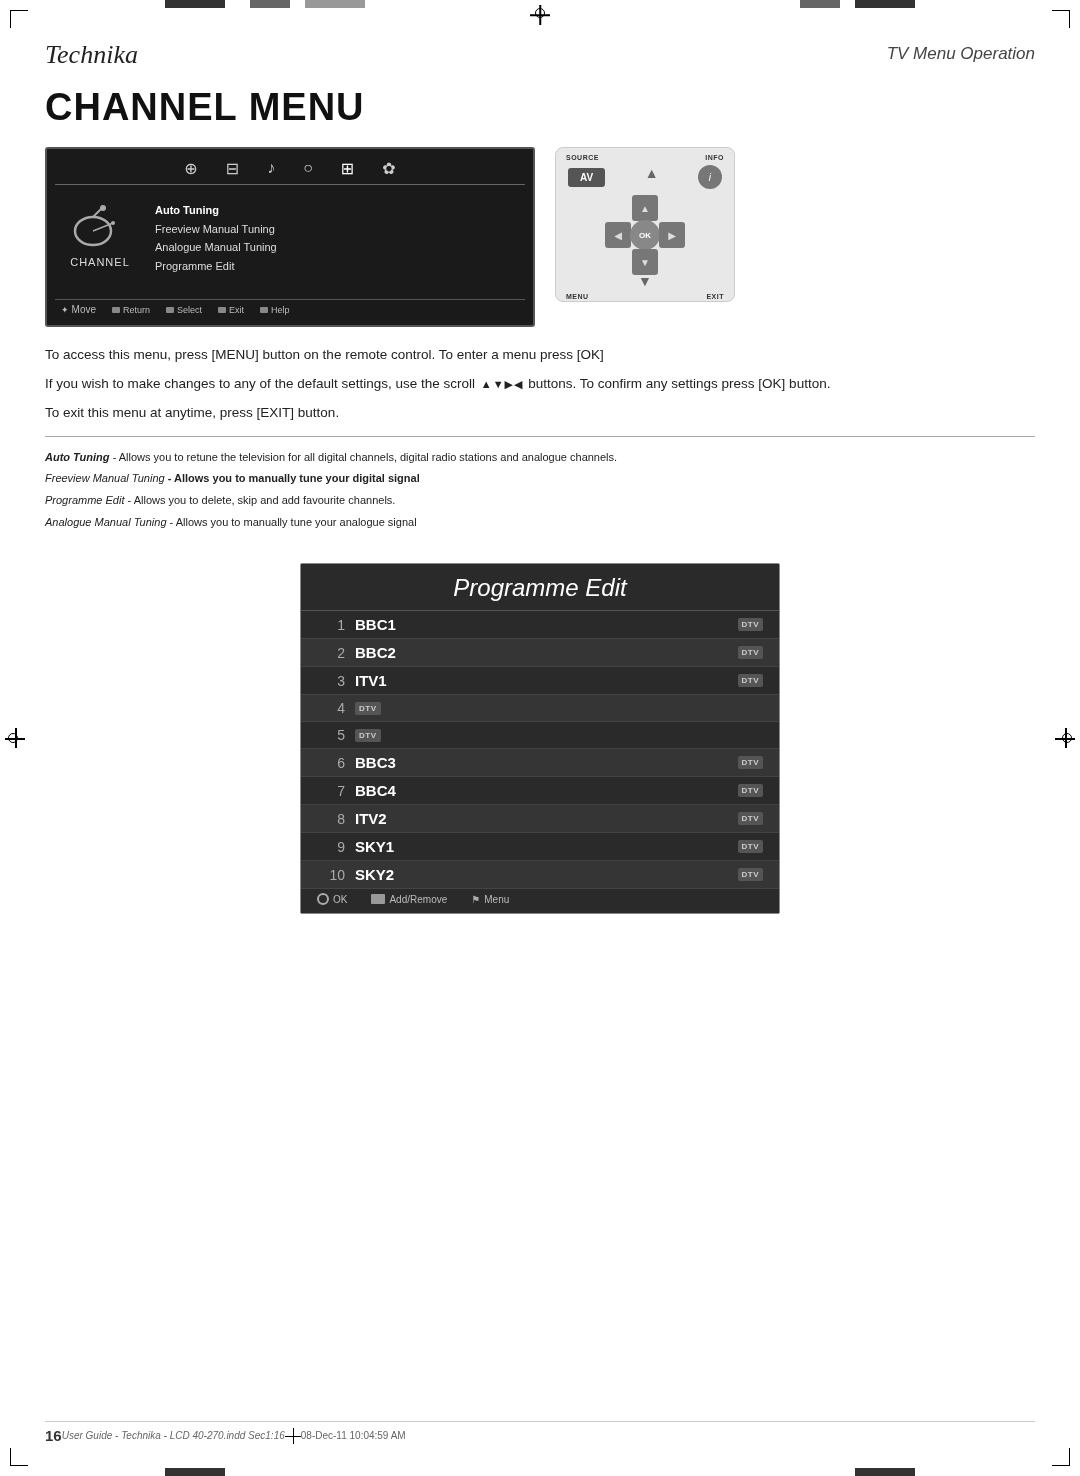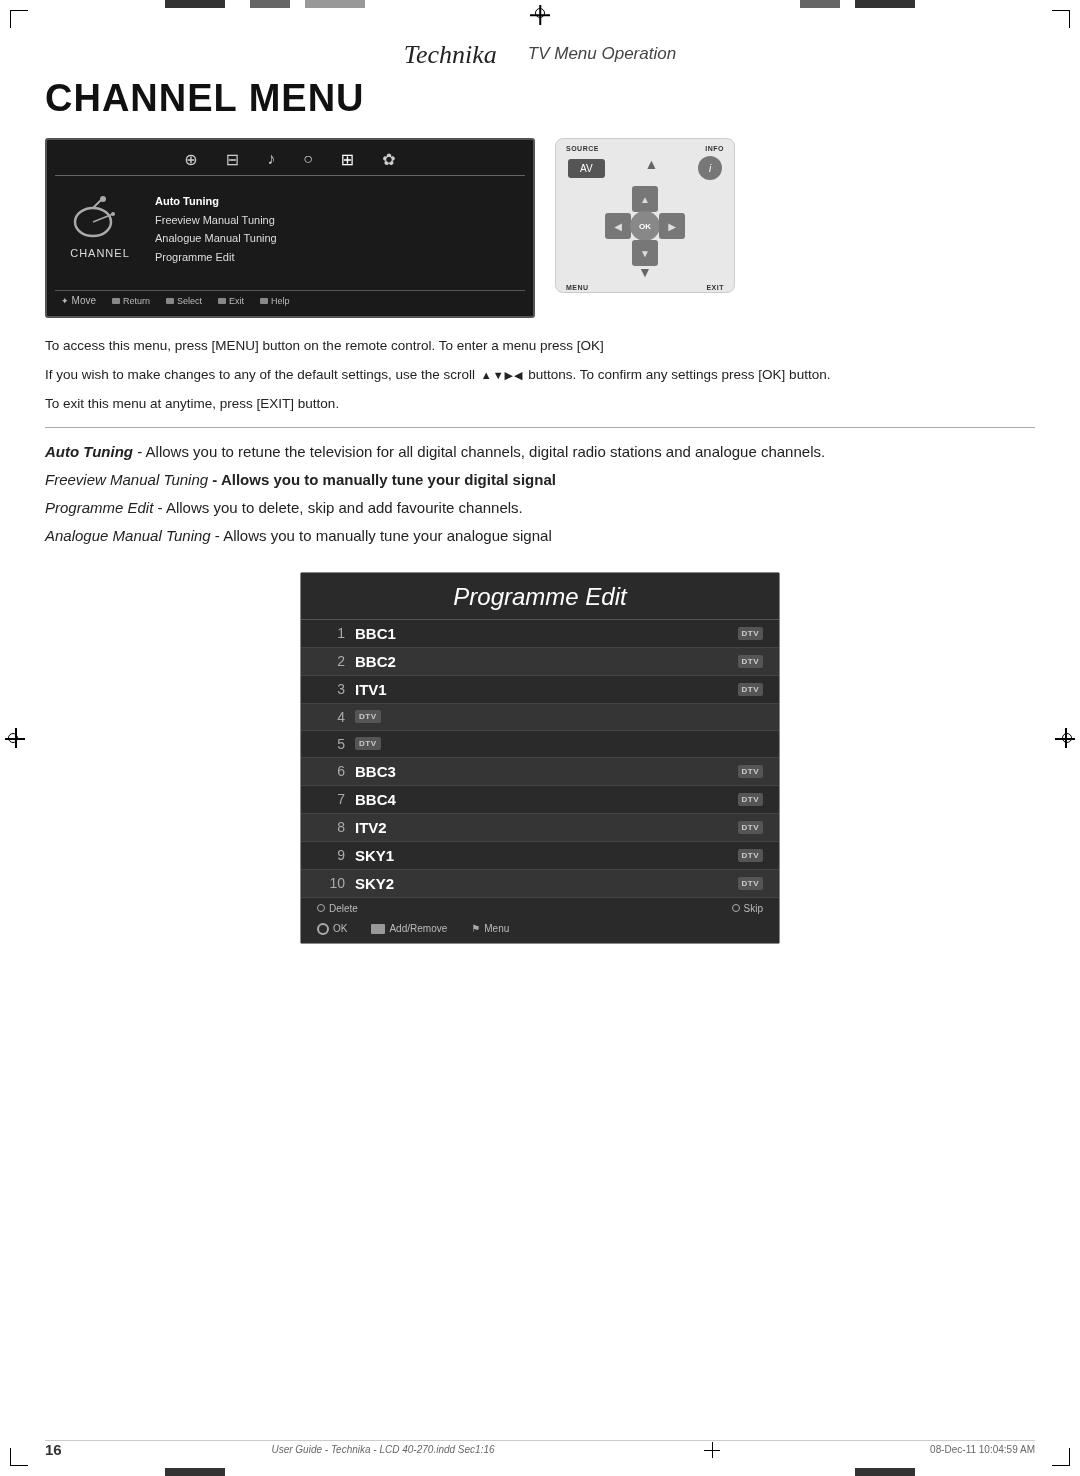--- a/index.html
+++ b/index.html
@@ -136,23 +136,23 @@
       position: absolute;
       top: 40px;
       left: 45px;
       right: 45px;
       bottom: 40px;
     }
 
     
     .header {
       display: flex;
-      justify-content: center;
+      justify-content: space-between;
       align-items: flex-start;
-      margin-bottom: 7px;
+      margin-bottom: 16px;
       gap: 31px;
     }
 
     .logo {
       font-family: Georgia, 'Times New Roman', serif;
       font-size: 26px;
       font-style: italic;
       color: #222;
       font-weight: normal;
     }
@@ -397,23 +397,23 @@
     }
 
     .divider {
       border: none;
       border-top: 1px solid #aaa;
       margin: 12px 0;
     }
 
     
     .desc-list {
-      font-size: 15px;
+      font-size: 11px;
       line-height: 1.6;
-      margin-bottom: 24px;
+      margin-bottom: 32px;
     }
 
     .desc-item {
       margin-bottom: 4px;
     }
 
     .desc-label {
       font-style: italic;
     }
 
@@ -509,27 +509,27 @@
       width: 8px;
       height: 8px;
       border-radius: 50%;
       border: 1.5px solid #aaa;
       display: inline-block;
     }
 
     
     .page-footer {
       position: absolute;
-      bottom: 18px;
+      bottom: 32px;
       left: 45px;
       right: 45px;
       display: flex;
-      justify-content: space-between;
       align-items: center;
       border-top: 1px solid #ccc;
+      padding-top: 5px;
     }
 
     .page-num {
       font-size: 15px;
       font-weight: bold;
       color: #333;
     }
 
     .footer-doc {
       font-size: 10px;
@@ -668,21 +668,21 @@
 
     <div class="remote-control">
       <div class="remote-img">
 
         <div class="remote-top-labels">
           <span class="remote-label">SOURCE</span>
           <span class="remote-label">INFO</span>
         </div>
 
         <div style="display:flex; justify-content:space-between; padding: 2px 12px 6px 12px; align-items:center;">
-          <div style="background:#555; color:#fff; font-size:10px; font-weight:normal; padding:4px 12px; border-radius:3px;">AV</div>
+          <div style="background:#555; color:#fff; font-size:10px; font-weight:bold; padding:4px 12px; border-radius:3px;">AV</div>
 
           <div style="font-size:14px; color:#666; margin-top: -8px;">▲</div>
           <div style="background:#777; color:#fff; font-size:10px; font-style:italic; width:24px; height:24px; border-radius:50%; display:flex; align-items:center; justify-content:center;">i</div>
         </div>
 
         <div class="dpad-container">
           <div class="dpad">
             <div class="dpad-up">
               <span class="dpad-arrow">▲</span>
             </div>
@@ -790,30 +790,20 @@
       <span class="prog-num">9</span>
       <span class="prog-name">SKY1</span>
       <span class="prog-dtv-badge">DTV</span>
     </div>
     <div class="prog-edit-row">
       <span class="prog-num">10</span>
       <span class="prog-name">SKY2</span>
       <span class="prog-dtv-badge">DTV</span>
     </div>
 
-    <div class="prog-edit-footer">
-      <div class="footer-item">
-        <span class="footer-dot"></span>
-        <span>Delete</span>
-      </div>
-      <div class="footer-item">
-        <span class="footer-dot"></span>
-        <span>Skip</span>
-      </div>
-    </div>
 
     <div class="prog-edit-footer2">
       <div class="footer-item">
         <span style="width:12px; height:12px; border-radius:50%; border:2px solid #aaa; display:inline-block;"></span>
         <span>OK</span>
       </div>
       <div class="footer-item">
         <span style="width:14px; height:10px; background:#999; display:inline-block; border-radius:1px;"></span>
         <span>Add/Remove</span>
       </div>

